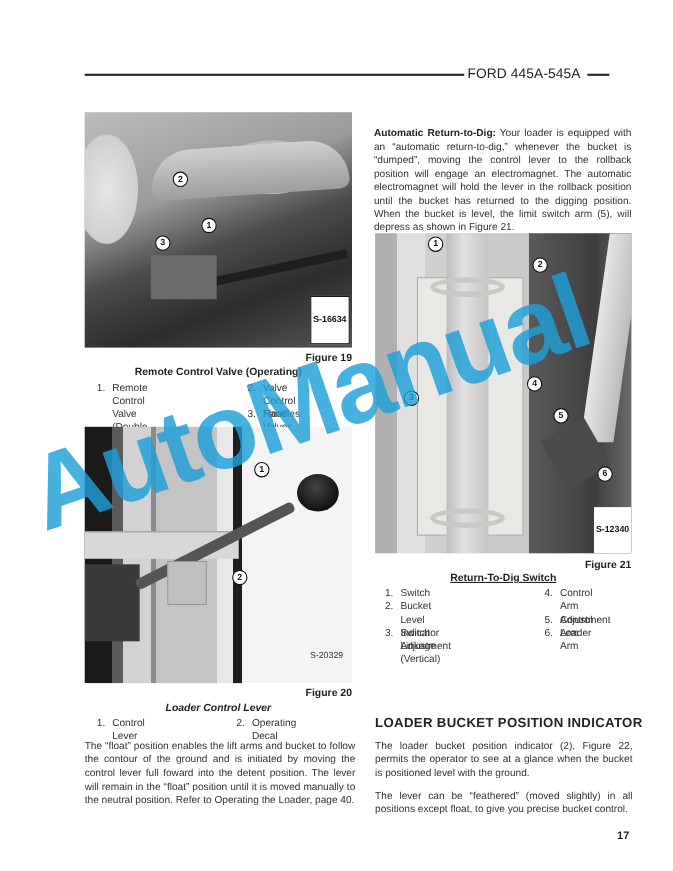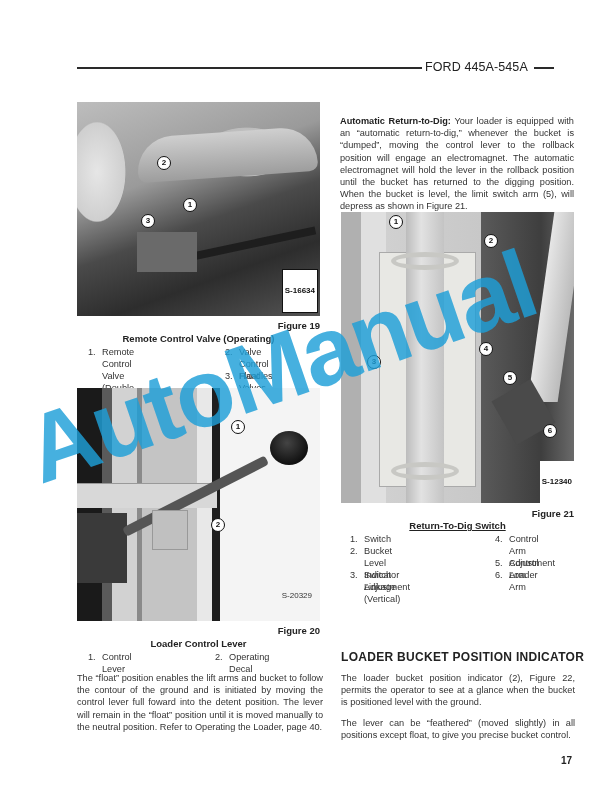--- a/index.html
+++ b/index.html
@@ -78,21 +78,21 @@
   <div style="position:absolute; left:0; top:125px; width:50px; height:70px; background:#3a3a3a;"></div>
   <div style="position:absolute; left:45px; top:140px; width:160px; height:10px; background:#555; transform:rotate(-27deg); transform-origin:0 0; border-radius:4px;"></div>
   <div style="position:absolute; left:193px; top:43px; width:38px; height:34px; border-radius:50%; background:radial-gradient(circle at 45% 35%, #444, #111 70%);"></div>
   <div style="position:absolute; left:75px; top:122px; width:36px; height:40px; background:#c0c0c0; border:1px solid #999;"></div>
   <div class="callout" style="left:154px; top:32px;">1</div>
   <div class="callout" style="left:134px; top:130px;">2</div>
   <div class="code plain" style="right:6px; bottom:4px;">S-20329</div>
 </div>
 
 <div class="fig-title" style="left:77px; top:625px; width:243px;">Figure 20</div>
-<div class="fig-sub" style="left:77px; top:638px; width:243px;">Loader Control Lever</div>
+<div class="fig-sub" style="left:77px; top:638px; width:243px;font-style:italic;">Loader Control Lever</div>
 <div class="legend" style="left:88px; top:651px; width:230px; height:14px;">
   <div class="item" style="left:0; top:0;">
       <span class="num">1.</span>
       <span class="txt">Control Lever</span>
     </div>
   <div class="item" style="left:127px; top:0;">
       <span class="num">2.</span>
       <span class="txt">Operating Decal</span>
     </div>
 </div>

